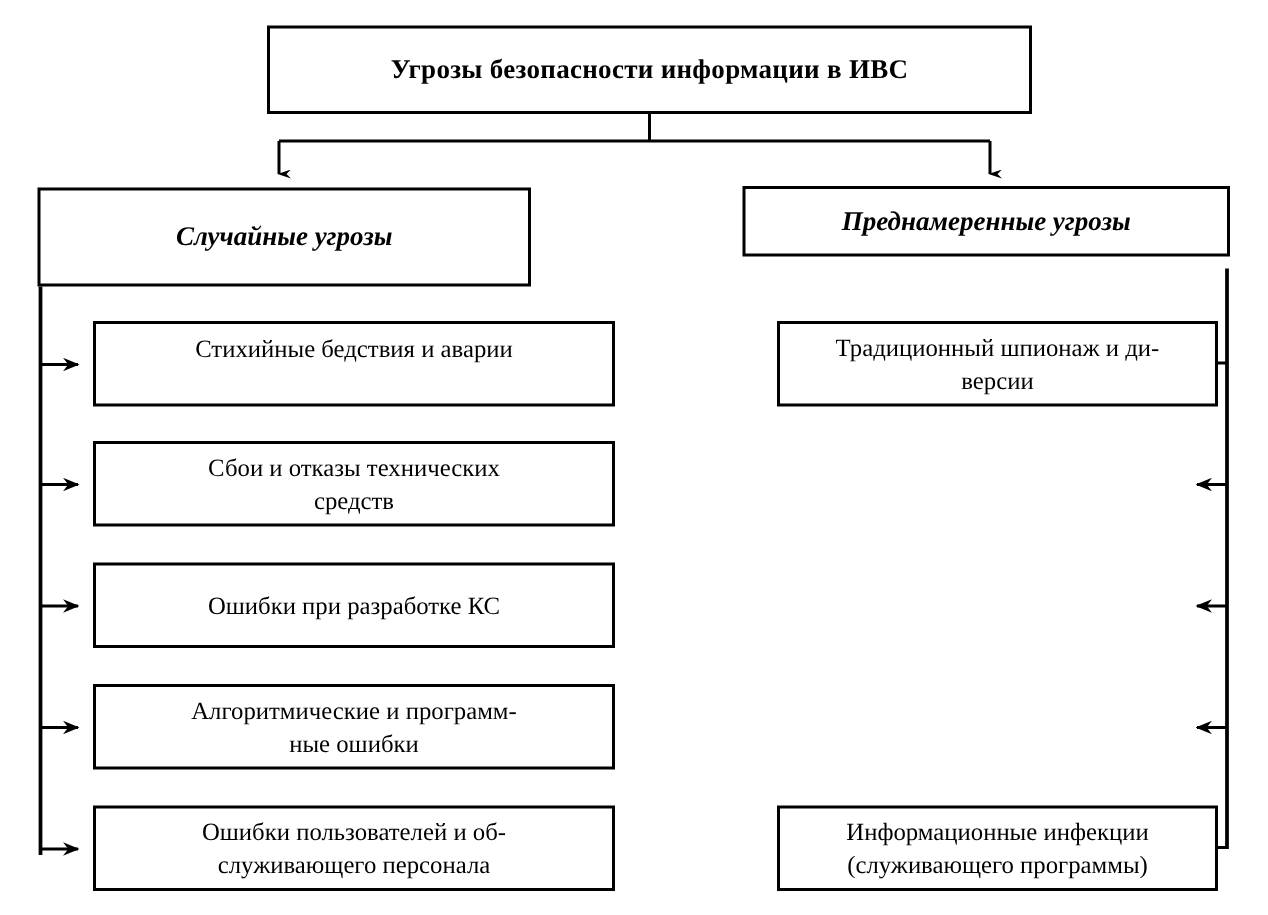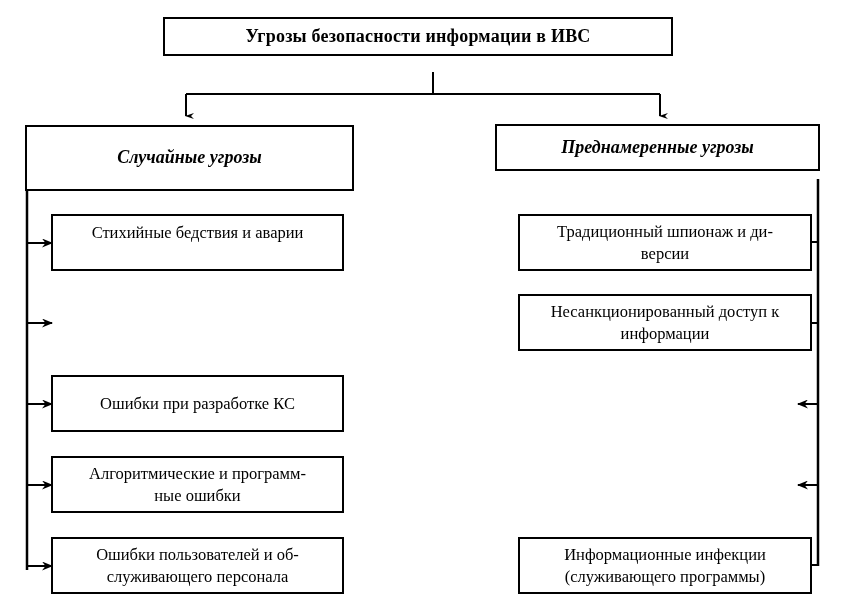--- a/index.html
+++ b/index.html
@@ -33,24 +33,24 @@
     text-align: center;
     color: #000000;
   }
   .node .txt {
     display: block;
     white-space: pre-line;
     line-height: 1.28;
   }
   
   #node-root {
-    left: 163px;
+    left: 178px;
     top: 17px;
     width: 510px;
-    height: 39px;
+    height: 59px;
     align-items: center;
   }
   #node-root .txt {
     font-weight: bold;
     font-size: 18px;
     letter-spacing: 0.2px;
   }
   
   .category {
     align-items: center;
@@ -70,22 +70,22 @@
     left: 495px;
     top: 124px;
     width: 325px;
     height: 47px;
   }
   
   .leaf .txt {
     font-size: 16.5px;
   }
   .leaf-left {
-    left: 51px;
-    width: 293px;
+    left: 62px;
+    width: 348px;
   }
   .leaf-right {
     left: 494px;
     width: 294px;
     margin-left: 24px;
   }
   .leaf-align-top {
     align-items: flex-start;
     padding-top: 6px;
   }
@@ -150,38 +150,38 @@
     <span class="txt">Случайные угрозы</span>
   </div>
 
   <div class="node category" id="node-cat-right">
     <span class="txt">Преднамеренные угрозы</span>
   </div>
 
   <div class="node leaf leaf-left r0 leaf-align-top">
     <span class="txt">Стихийные бедствия и аварии</span>
   </div>
+  <div class="node leaf leaf-left r1 leaf-align-mid">
+    <span class="txt">Сбои и отказы технических
+средств</span>
+  </div>
   <div class="node leaf leaf-left r2 leaf-align-mid">
     <span class="txt">Ошибки при разработке КС</span>
   </div>
   <div class="node leaf leaf-left r3 leaf-align-mid">
     <span class="txt">Алгоритмические и программ-
 ные ошибки</span>
   </div>
   <div class="node leaf leaf-left r4 leaf-align-mid">
     <span class="txt">Ошибки пользователей и об-
 служивающего персонала</span>
   </div>
 
   <div class="node leaf leaf-right r0 leaf-align-mid">
     <span class="txt">Традиционный шпионаж и ди-
 версии</span>
   </div>
-  <div class="node leaf leaf-right r1 leaf-align-mid">
-    <span class="txt">Несанкционированный доступ к
-информации</span>
-  </div>
   <div class="node leaf leaf-right r4 leaf-align-mid">
     <span class="txt">Информационные инфекции
 (служивающего программы)</span>
   </div>
 
 </div>
 
 </body></html>

